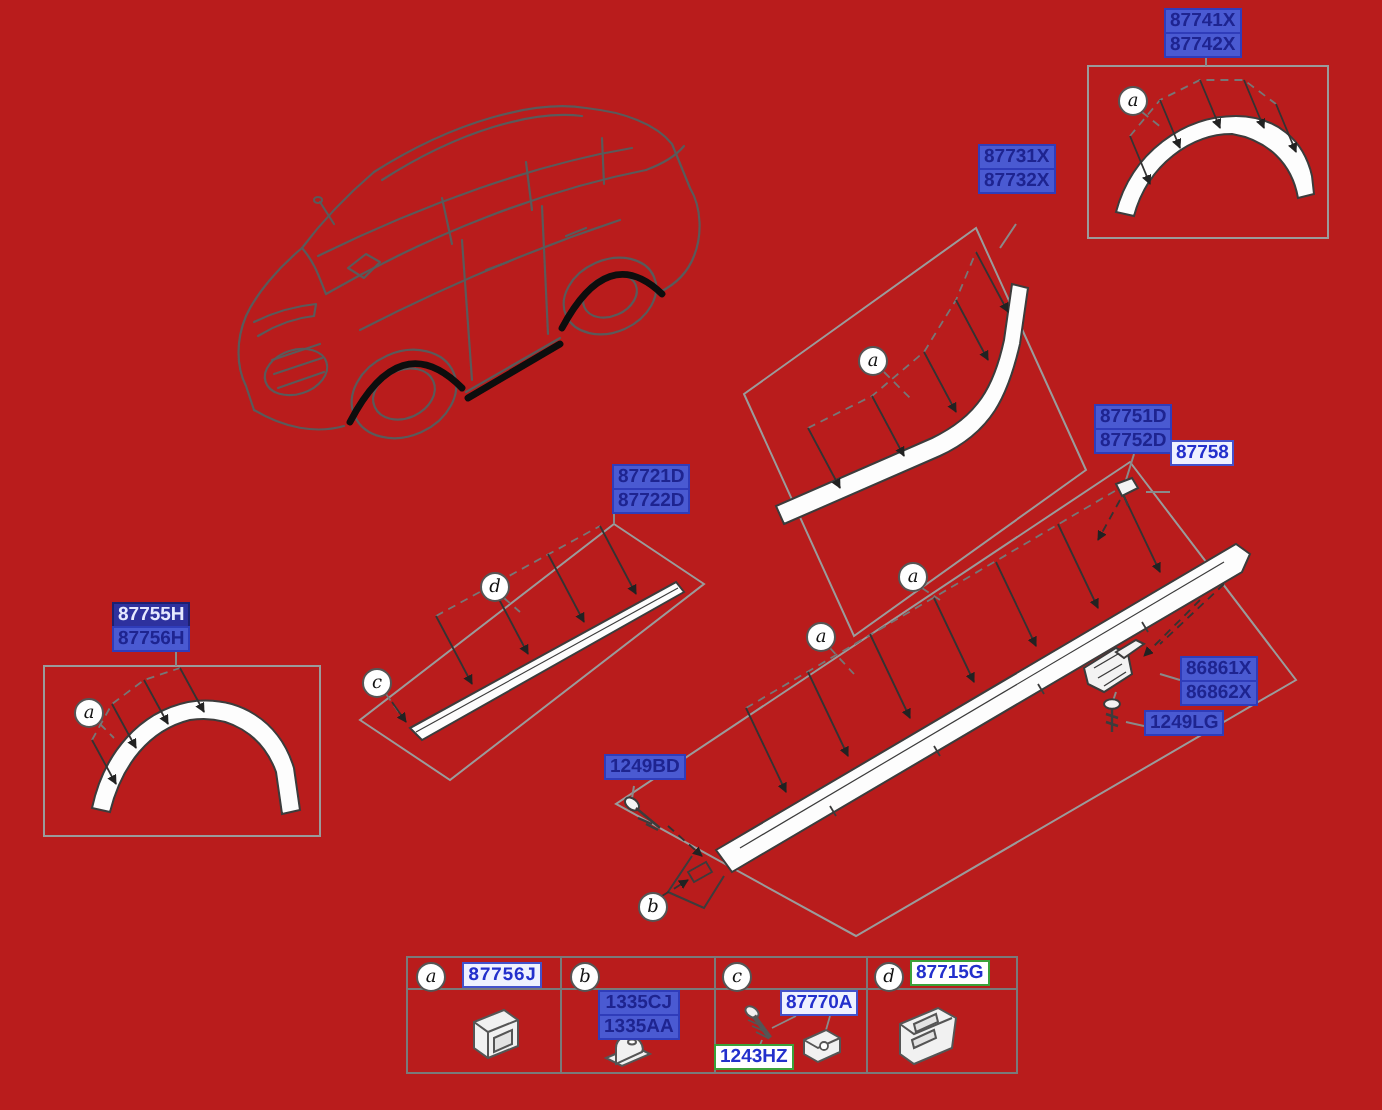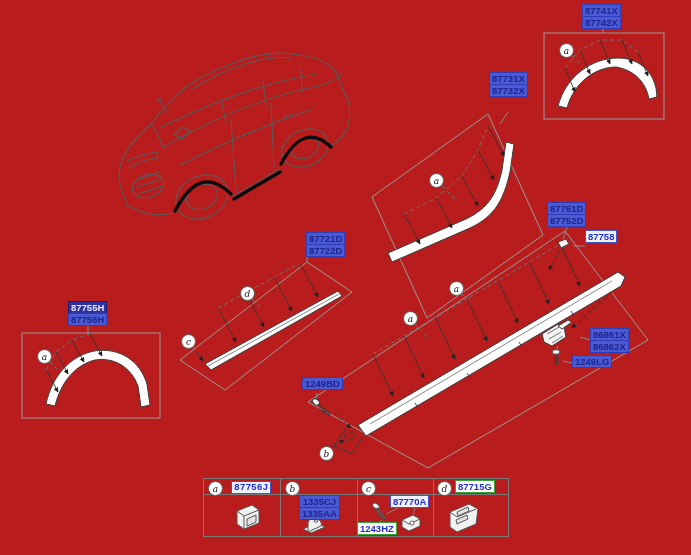--- a/index.html
+++ b/index.html
@@ -236,24 +236,24 @@
   <span class="pline hl">87732X</span>
 </div>
 <div class="plabel" style="left:285px;top:232px;padding-left:21px;">
   <span class="pline hl">87721D</span>
   <span class="pline hl">87722D</span>
 </div>
 <div class="plabel" style="left:547px;top:202px;">
   <span class="pline hl">87751D</span>
   <span class="pline hl">87752D</span>
 </div>
-<div class="plabel" style="left:585px;top:230px;align-items:flex-end;">
+<div class="plabel" style="left:585px;top:220px;align-items:flex-end;">
   <span class="pline blue">87758</span>
 </div>
-<div class="plabel" style="left:68px;top:301px;">
+<div class="plabel" style="left:56px;top:301px;">
   <span class="pline sel">87755H</span>
   <span class="pline hl">87756H</span>
 </div>
 <div class="plabel" style="left:590px;top:328px;">
   <span class="pline hl">86861X</span>
   <span class="pline hl">86862X</span>
 </div>
 <div class="plabel" style="left:572px;top:355px;justify-content:flex-end;">
   <span class="pline hl">1249LG</span>
 </div>

